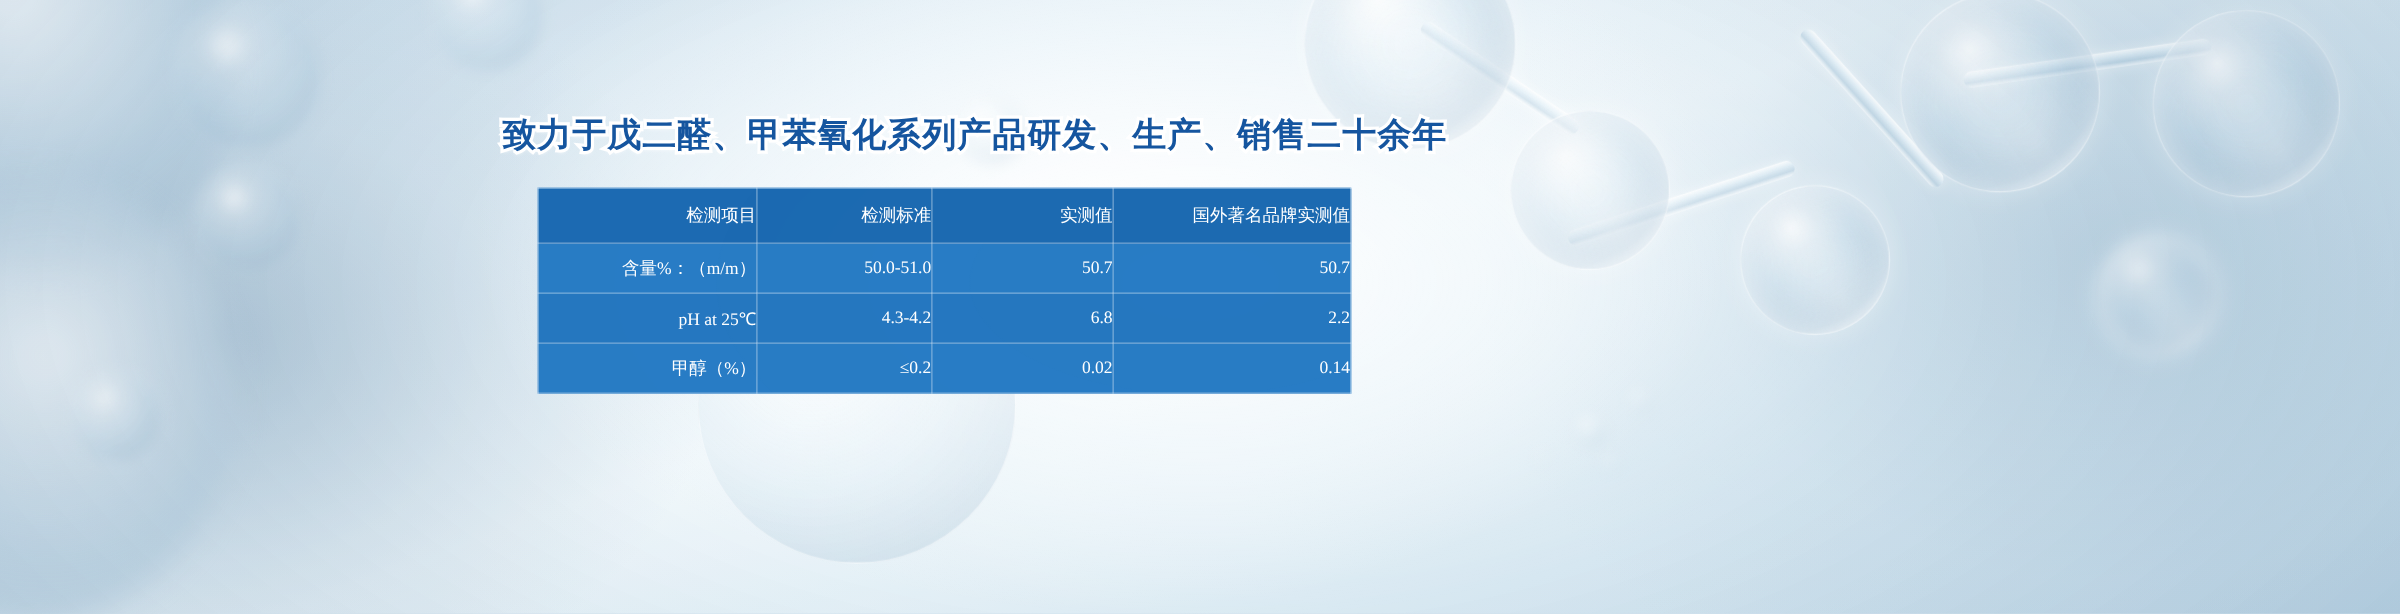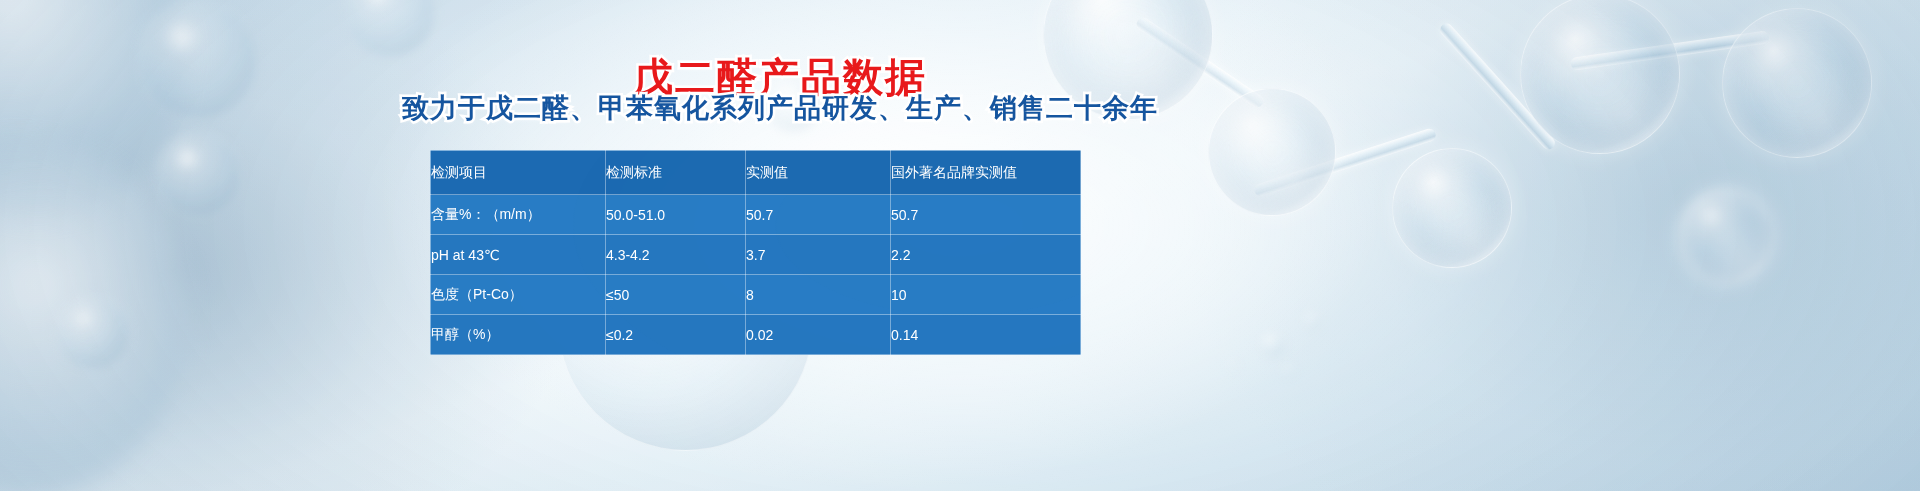--- a/index.html
+++ b/index.html
@@ -80,32 +80,32 @@
     position:absolute; left:430px; top:150px; width:650px;
   }
   table.spec{
     width:650px; border-collapse:collapse;
     background:rgba(31,115,190,.88);
     table-layout:fixed;
   }
   table.spec th, table.spec td{
     border:1px solid rgba(255,255,255,.38);
     color:#ffffff;
-    text-align:left;
+    text-align:right;
     font-weight:normal;
     font-size:14px;
     height:40px;
     vertical-align:middle;
   }
   table.spec thead th{
     background:rgba(26,104,176,.92);
     height:44px;
     font-size:14px;
   }
-  table.spec tbody tr{ background:rgba(36,122,196,.80); }
+  table.spec tbody tr{ background:rgba(36,122,196,.80);font-family:Liberation Serif, serif; }
   table.spec tbody tr:nth-child(even){ background:rgba(33,116,190,.80); }
   col.c1{ width:175px; }
   col.c2{ width:140px; }
   col.c3{ width:145px; }
   col.c4{ width:190px; }
 </style>
 </head>
 <body>
 
 <div id="banner">
@@ -141,21 +141,20 @@
     <div class="bubble softblur" style="left:1300px; top:372px; width:26px; height:26px;"></div>
     <div class="bubble softblur" style="left:1344px; top:352px; width:18px; height:18px;"></div>
     <div class="bubble softblur" style="left:1322px; top:404px; width:14px; height:14px;"></div>
     <div class="bubble softblur" style="left:1268px; top:400px; width:11px; height:11px;"></div>
   </div>
 
   <div class="vignette"></div>
 
   <div class="content">
 
-    <div class="headline">戊二醛产品数据</div>
 
     <div class="subhead">致力于戊二醛、甲苯氧化系列产品研发、生产、销售二十余年</div>
 
     <div class="tbl-wrap">
       <table class="spec">
         <colgroup>
           <col class="c1">
             <col class="c2">
             <col class="c3">
             <col class="c4">
@@ -169,30 +168,24 @@
           </tr>
         </thead>
         <tbody>
           <tr>
             <td>含量%：（m/m）</td>
             <td>50.0-51.0</td>
             <td>50.7</td>
             <td>50.7</td>
           </tr>
           <tr>
-            <td>pH at 43℃</td>
+            <td>pH at 25℃</td>
             <td>4.3-4.2</td>
-            <td>3.7</td>
+            <td>6.8</td>
             <td>2.2</td>
-          </tr>
-          <tr>
-            <td>色度（Pt-Co）</td>
-            <td>≤50</td>
-            <td>8</td>
-            <td>10</td>
           </tr>
           <tr>
             <td>甲醇（%）</td>
             <td>≤0.2</td>
             <td>0.02</td>
             <td>0.14</td>
           </tr>
         </tbody>
       </table>
     </div>

